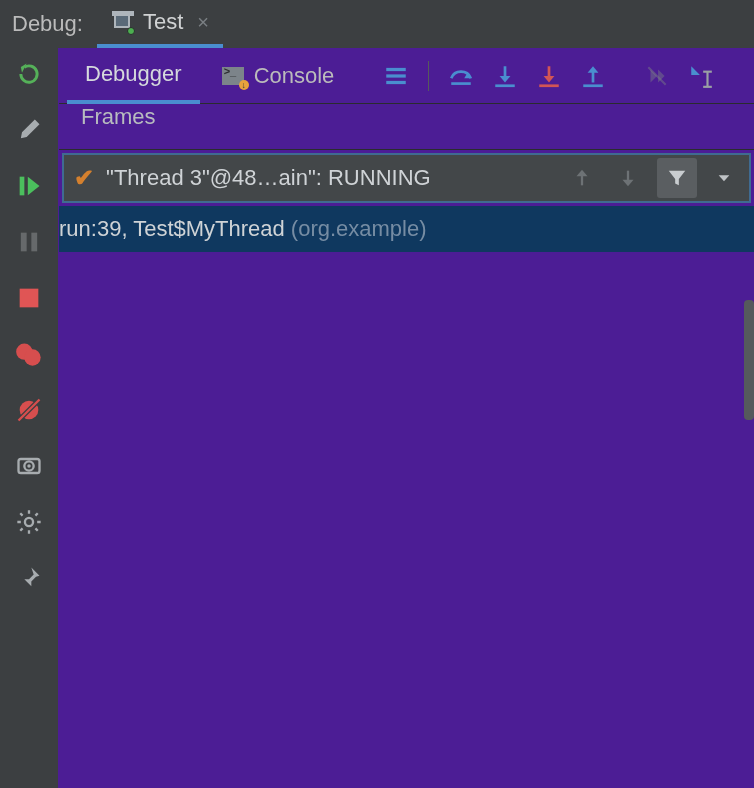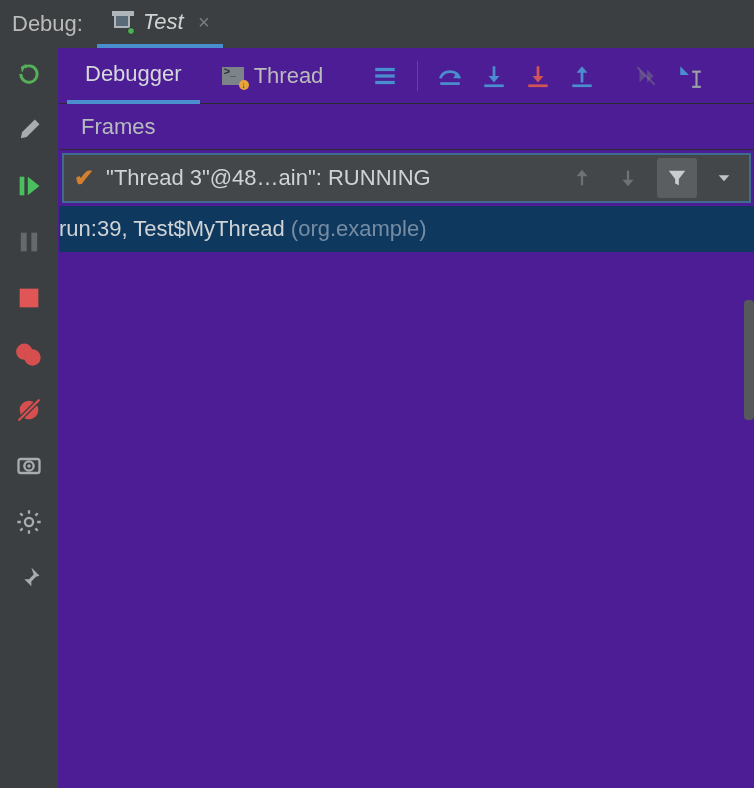--- a/index.html
+++ b/index.html
@@ -16,21 +16,20 @@
     display: flex; align-items: stretch;
     padding-left: 12px;
     font-size: 22px;
   }
   .title-label { display:flex; align-items:center; padding-right: 14px; color:#bbb;}
   .conf-tab {
     display:flex; align-items:center; gap:10px;
     padding: 0 14px;
     border-bottom: 4px solid #4a8ecf;
     color:#d0d2d3;
-    font-style:italic;
   }
   .conf-icon { width:22px; height:22px; position:relative; }
   .conf-icon .bg { position:absolute; left:3px; top:3px; width:16px; height:14px; background:#5a6a78; border:2px solid #aeb5bb; }
   .conf-icon .bar { position:absolute; left:1px; top:0; width:22px; height:5px; background:#aeb5bb; }
   .conf-icon .dot { position:absolute; right:-2px; bottom:-2px; width:8px; height:8px; border-radius:50%; background:#4caf50; border:1px solid #2b2d2f;}
   .close-x { color:#7a7f83; font-size:20px; padding-left:4px;}
 
   
   .main { display:flex; height: calc(100% - 48px); }
 
@@ -61,21 +60,21 @@
   .con-icon .bdg { position:absolute; right:-5px; bottom:-5px; width:10px; height:10px; background:#e8a33d; border-radius:50%; display:flex; align-items:center; justify-content:center;}
   .con-icon .bdg::after { content:"↓"; font-size:9px; color:#3a3a3a;}
 
   .spacer-s { width:16px; }
   .tb-sep { width:1px; height:30px; background:#56595c; margin:0 8px; }
   .tbtn { width:40px; height:40px; display:flex; align-items:center; justify-content:center; cursor:pointer;}
   .tbtn svg { width:26px; height:26px; }
 
   
   .frames-hdr {
-    height:46px; display:flex; align-items:center; padding:0 22px;
+    height:46px; display:flex; align-items:flex-start; padding:0 22px;
     font-size:22px; color:#b8bcbf;
     border-bottom:1px solid #2a2c2e;
   }
 
   
   .thread-row-wrap { padding:3px; }
   .thread-row {
     border:2px solid #3f6b91;
     background:#434749;
     height:50px; display:flex; align-items:center; gap:12px;
@@ -188,21 +187,21 @@
   <div class="panel">
 
     <div class="panel-toolbar">
       <div class="tab active">
         <span>Debugger</span>
       </div>
       <div class="tab">
         <span class="con-icon">
             <span class="bdg"></span>
           </span>
-        <span>Thread</span>
+        <span>Console</span>
       </div>
       <div class="spacer-s"></div>
       <div class="tbtn">
         <svg viewBox="0 0 24 24">
             <line x1="3" y1="6" x2="21" y2="6" stroke="#4a8ecf" stroke-width="3"></line>
             <line x1="3" y1="12" x2="21" y2="12" stroke="#4a8ecf" stroke-width="3"></line>
             <line x1="3" y1="18" x2="21" y2="18" stroke="#4a8ecf" stroke-width="3"></line>
           </svg>
       </div>
       <div class="tb-sep"></div>

